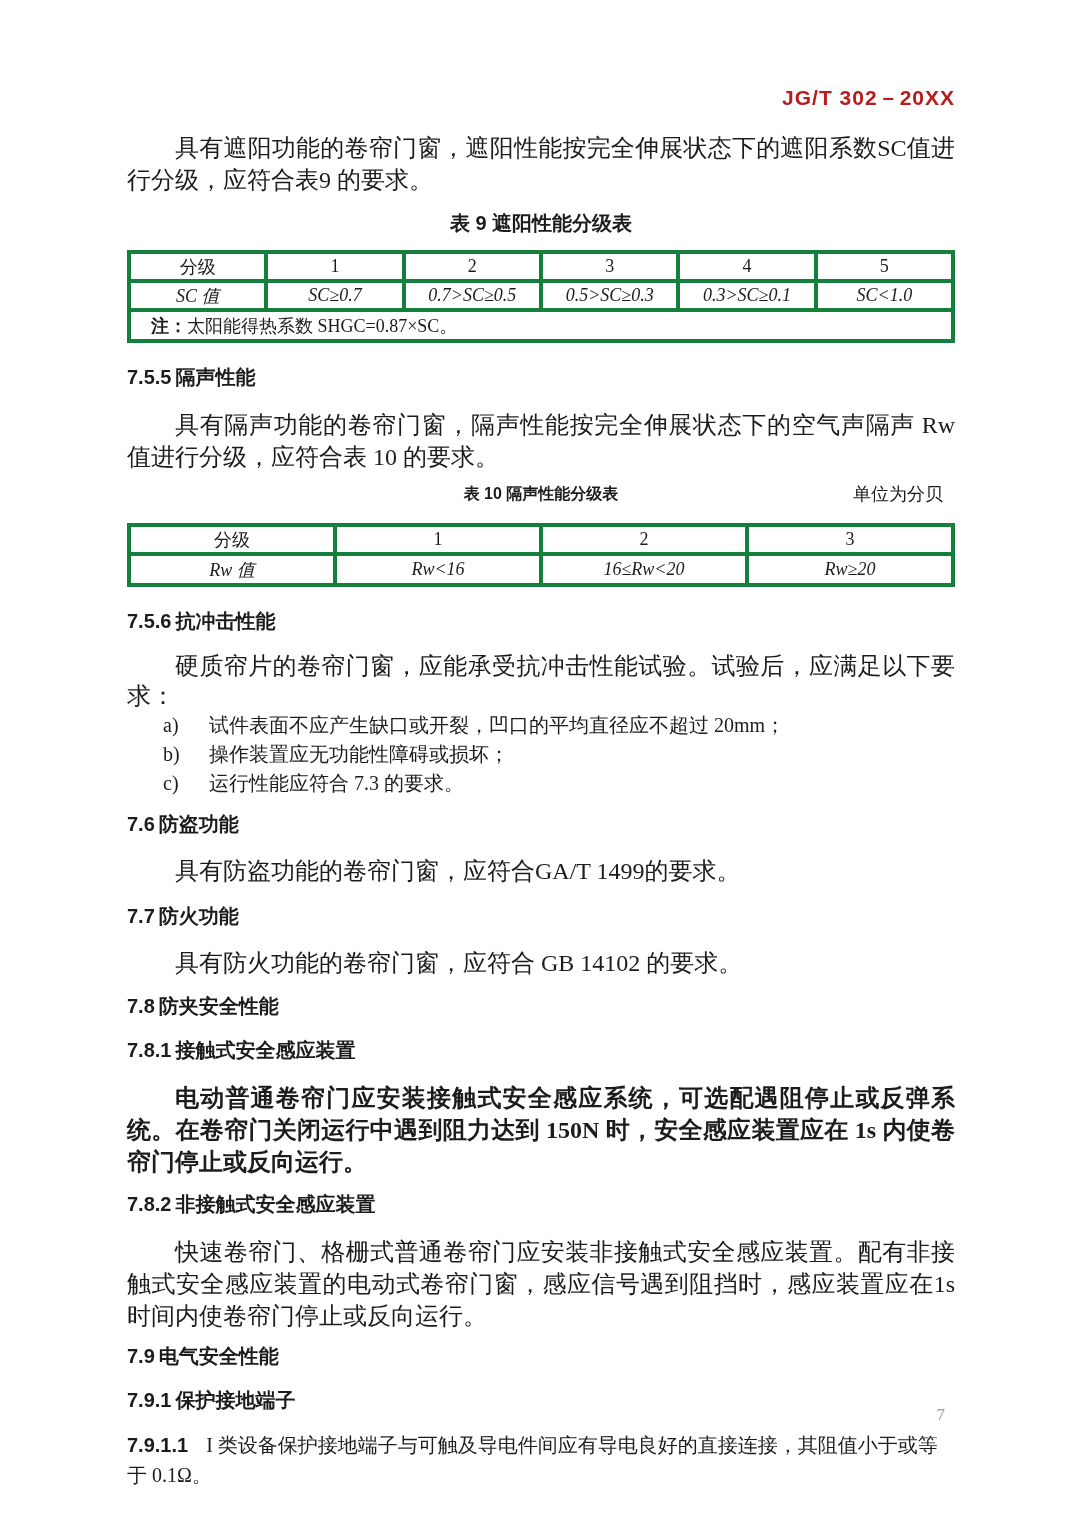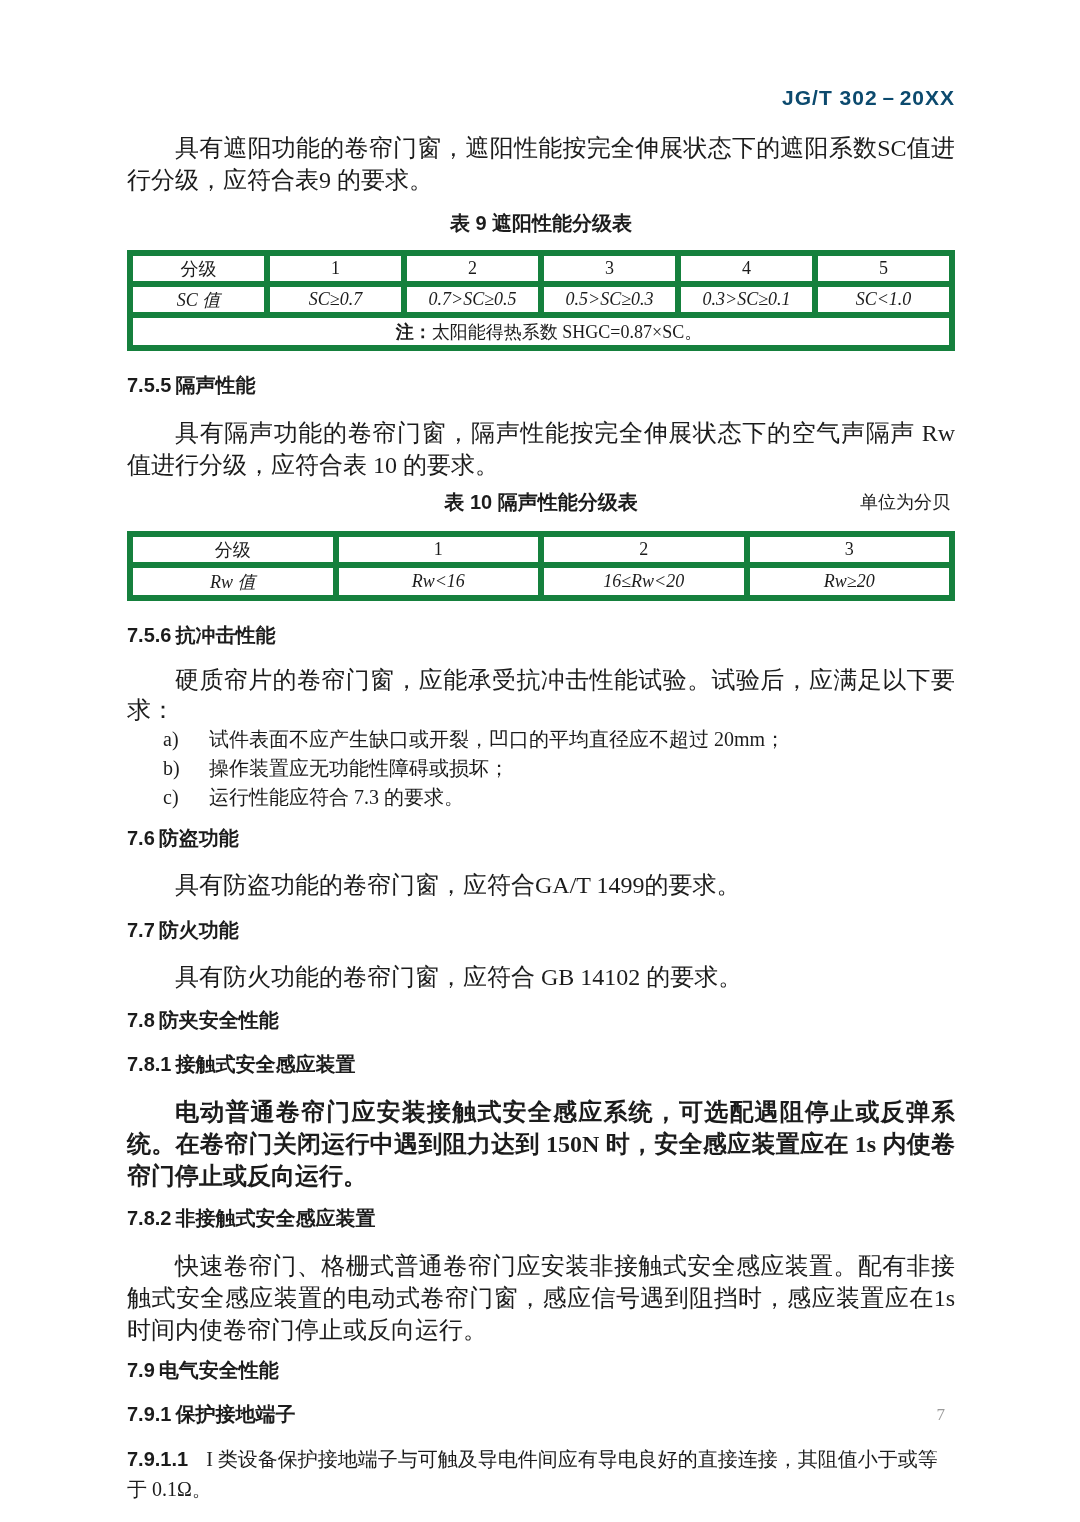--- a/index.html
+++ b/index.html
@@ -14,21 +14,21 @@
   }
   .content { padding:0 125px 0 127px; }
 
   .std-code {
     margin-top:86px;
     text-align:right;
     font-family:"Liberation Sans","DejaVu Sans",sans-serif;
     font-weight:bold;
     font-size:21px;
     letter-spacing:1px;
-    color:#0c4a6e;
+    color:#b91c1c;
     height:24px; line-height:24px;
   }
 
   .para {
     font-size:24px;
     line-height:32px;
     text-indent:2em;
     text-align:justify;
     margin:0;
   }
@@ -39,44 +39,44 @@
     font-weight:bold;
     font-size:20px;
     text-align:center;
     height:26px; line-height:26px;
   }
   .caption-row { position:relative; height:26px; }
   .caption-row .cap-center {
     position:absolute; left:50%; transform:translateX(-50%);
     white-space:nowrap;
     font-family:"Liberation Sans","DejaVu Sans",sans-serif;
-    font-weight:bold; font-size:20px; line-height:26px;
+    font-weight:bold; font-size:16px; line-height:26px;
   }
   .caption-row .cap-unit {
-    position:absolute; right:5px; top:0;
+    position:absolute; right:12px; top:0;
     font-size:18px; line-height:26px;
   }
 
   table.std {
     width:100%;
     border-collapse:collapse;
     table-layout:fixed;
     border:2px solid #222;
     font-size:18px;
   }
   table.std td {
-    border:6px solid #15803d;
+    border:4px solid #15803d;
     text-align:center;
     vertical-align:middle;
     height:25px;
     padding:0 4px;
     overflow:hidden;
   }
   table.std td.note-cell {
-    text-align:center;
+    text-align:left;
     padding-left:20px;
     height:27px;
   }
   td.formula { font-style:italic; }
   .note-label { font-family:"Liberation Sans","DejaVu Sans",sans-serif; font-weight:bold; font-style:normal; }
 
   .sec-head {
     font-family:"Liberation Sans","DejaVu Sans",sans-serif;
     font-weight:bold;
     font-size:20px;

